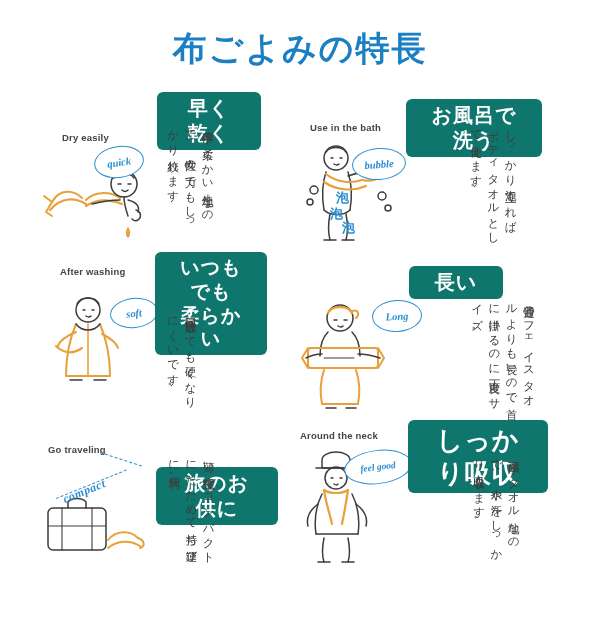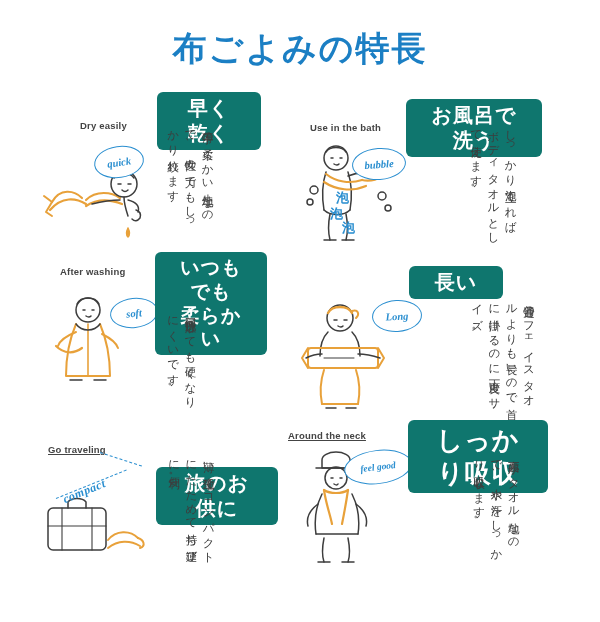--- a/index.html
+++ b/index.html
@@ -110,21 +110,21 @@
   .ill { position: absolute; }
   .ill svg { display: block; overflow: visible; }
 </style>
 </head>
 <body>
 
 <div class="page">
 
   <div class="title">布ごよみの特長</div>
 
-  <div class="eng" style="left:62px; top:120px; width:90px;margin-left:18px;">Dry easily</div>
+  <div class="eng" style="left:62px; top:132px; width:90px;">Dry easily</div>
 
   <div class="ill" style="left:40px; top:140px;">
     <svg width="130" height="105" viewBox="0 0 130 105">
       <g fill="none" stroke="#3d3d3d" stroke-width="1.5" stroke-linecap="round" stroke-linejoin="round">
 
         <path d="M12 62 C20 48 34 50 42 58" stroke="#e8a13a" stroke-width="2.2"></path>
         <path d="M10 70 C22 56 36 58 46 64" stroke="#e8a13a" stroke-width="2.2"></path>
         <path d="M46 60 C56 50 72 52 80 58" stroke="#e8a13a" stroke-width="2.2"></path>
         <path d="M46 66 C58 58 72 60 82 64" stroke="#e8a13a" stroke-width="2.2"></path>
         <path d="M4 56 L12 62 L6 72 L12 76" stroke="#e8a13a" stroke-width="2"></path>
@@ -255,21 +255,21 @@
       </g>
     </svg>
   </div>
 
   <div class="bubble b4" style="left:372px; top:300px; width:48px; height:30px;">Long</div>
 
   <div class="pill" style="left:409px; top:266px; width:94px; font-size:20px;">長い</div>
 
   <div class="vtext" style="left:468px; top:296px; height:118px;">普通のフェイスタオルよりも長いので首に掛けるのに丁度良いサイズ。</div>
 
-  <div class="eng" style="left:48px; top:444px; width:110px;text-decoration:underline;">Go traveling</div>
+  <div class="eng" style="left:48px; top:444px; width:110px;">Go traveling</div>
 
   <div class="ill" style="left:34px; top:486px;">
     <svg width="130" height="80" viewBox="0 0 130 80">
       <g fill="none" stroke="#3d3d3d" stroke-width="1.5" stroke-linecap="round" stroke-linejoin="round">
 
         <rect x="14" y="22" width="58" height="42" rx="5"></rect>
         <path d="M34 22 v-6 a10 6 0 0 1 18 0 v6"></path>
         <path d="M14 40 h58" stroke-width="1.1"></path>
         <path d="M28 22 v42 M58 22 v42" stroke-width="1.1"></path>
 
@@ -281,21 +281,21 @@
   </div>
 
   <div class="scriptword" style="left:62px; top:484px;">compact</div>
   <div class="dashline" style="left:56px; top:498px; width:76px; transform:rotate(-22deg);"></div>
   <div class="dashline" style="left:100px; top:452px; width:44px; transform:rotate(18deg);"></div>
 
   <div class="pill" style="left:156px; top:420px; width:122px; font-size:20px;margin-top:47px;">旅のお供に</div>
 
   <div class="vtext" style="left:165px; top:452px; height:110px;">薄い生地でコンパクトにたためて持ち運びに便利。</div>
 
-  <div class="eng" style="left:288px; top:430px; width:96px;text-decoration:underline;">Around
+  <div class="eng" style="left:300px; top:430px; width:96px;">Around
 the neck</div>
 
   <div class="ill" style="left:294px; top:448px;">
     <svg width="120" height="120" viewBox="0 0 120 120">
       <g fill="none" stroke="#3d3d3d" stroke-width="1.5" stroke-linecap="round" stroke-linejoin="round">
 
         <path d="M28 20 h28 v-8 a14 8 0 0 0 -28 0 z"></path>
         <path d="M22 20 h40"></path>
 
         <circle cx="42" cy="30" r="11"></circle>

